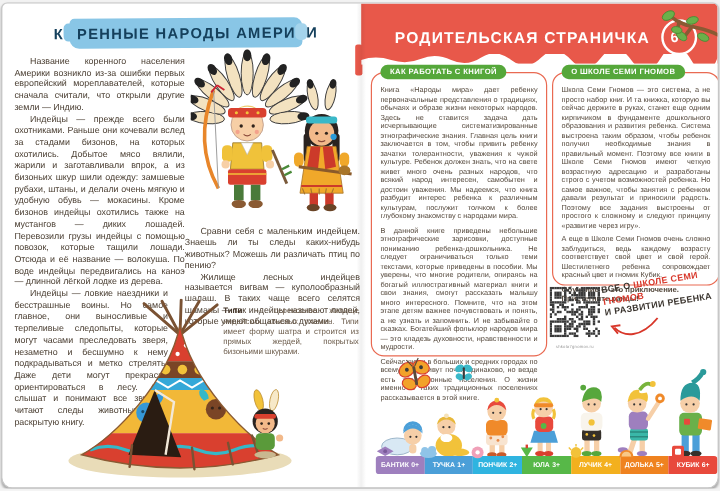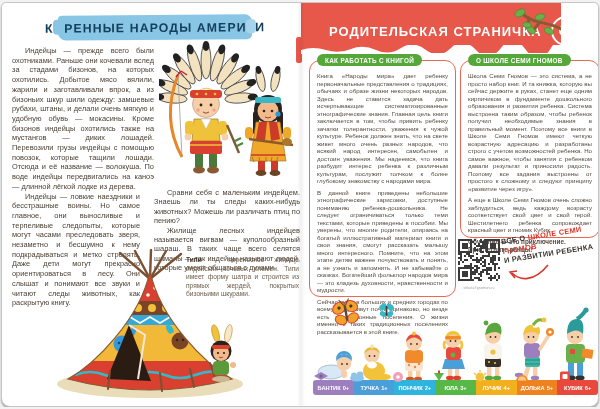--- a/index.html
+++ b/index.html
@@ -18,21 +18,21 @@
   .col1{position:absolute;left:10px;top:43px;width:142px;font-size:7.4px;line-height:9.7px;}
   .col1 p,.col2 p{margin:0;text-indent:13px;}
   .col1 p.p3{padding-right:14px;}
   .col2{position:absolute;left:152px;top:185px;width:146px;font-size:7.4px;line-height:9.4px;}
   .tipi-caption{position:absolute;left:184px;top:253px;width:113px;font-size:6.6px;line-height:8.6px;
     color:#6b5b4a;text-align:justify;z-index:3;}
   .tipi-caption b{color:#3f3125;}
   .kids-svg{position:absolute;left:157px;top:38px;}
   .teepee-svg{position:absolute;left:48px;top:246px;z-index:2;}
   
-  .banner{position:absolute;left:299px;top:0;width:260px;height:50px;background:#e8584a;}
+  .banner{position:absolute;left:299px;top:0;width:297px;height:50px;background:#e8584a;}
   .banner-row{position:absolute;left:28px;top:13px;display:flex;align-items:center;gap:9px;}
   .banner-title{font-size:13px;font-weight:bold;letter-spacing:1px;color:#fff;white-space:nowrap;}
   .badge{width:26px;height:26px;border:2.5px solid #fff;border-radius:50%;display:flex;align-items:center;
     justify-content:center;font-size:12px;font-weight:bold;color:#fff;}
   .banner-wave{position:absolute;left:0;bottom:-1px;width:297px;height:9px;}
   .gutter-notch{position:absolute;left:294px;top:34px;width:6px;height:26px;background:#e8584a;border-radius:2px;}
   .pbox{position:absolute;background:#fff;border:1.6px solid #e96a52;border-radius:11px;padding:11px 7px 5px;}
   .box1{left:307px;top:57px;width:131px;height:219px;}
   .box2{left:458px;top:57px;width:124px;height:160px;}
   .pill{position:absolute;top:-7px;left:7px;background:#55a73a;border-radius:9px;padding:2.5px 8px;
@@ -58,20 +58,21 @@
 
 <div class="spread">
 
   <div>
 
     <div class="title-banner">
       <span>КОРЕННЫЕ НАРОДЫ АМЕРИКИ</span>
     </div>
 
     <div class="col1 ltext">
+      <p>Название коренного населения Америки возникло из-за ошибки первых европейский мореплавателей, которые сначала считали, что открыли другие земли — Индию.</p>
       <p>Индейцы — прежде всего были охотниками. Раньше они кочевали вслед за стадами бизонов, на которых охотились. Добытое мясо вялили, жарили и заготавливали впрок, а из бизоньих шкур шили одежду: замшевые рубахи, штаны, и делали очень мягкую и удобную обувь — мокасины. Кроме бизонов индейцы охотились также на мустангов — диких лошадей. Перевозили грузы индейцы с помощью повозок, которые тащили лошади. Отсюда и её название — волокуша. По воде индейцы передвигались на каноэ — длинной лёгкой лодке из дерева.</p>
       <p class="p3">Индейцы — ловкие наездники и бесстрашные воины. Но самое главное, они выносливые и терпеливые следопыты, которые могут часами преследовать зверя, незаметно и бесшумно к нему подкрадываться и метко стрелять. Даже дети могут прекрасно ориентироваться в лесу. Они слышат и понимают все звуки и читают следы животных, как раскрытую книгу.</p>
     </div>
 
     <svg class="kids-svg" width="142" height="148" viewBox="0 0 142 148">
       <g>
         <g fill="#f3e2c0" stroke="#3a3a3a" stroke-width="0.8">
           <g transform="rotate(-85 47 60)">
               <ellipse cx="47" cy="26" rx="5" ry="15"></ellipse>
             </g>

